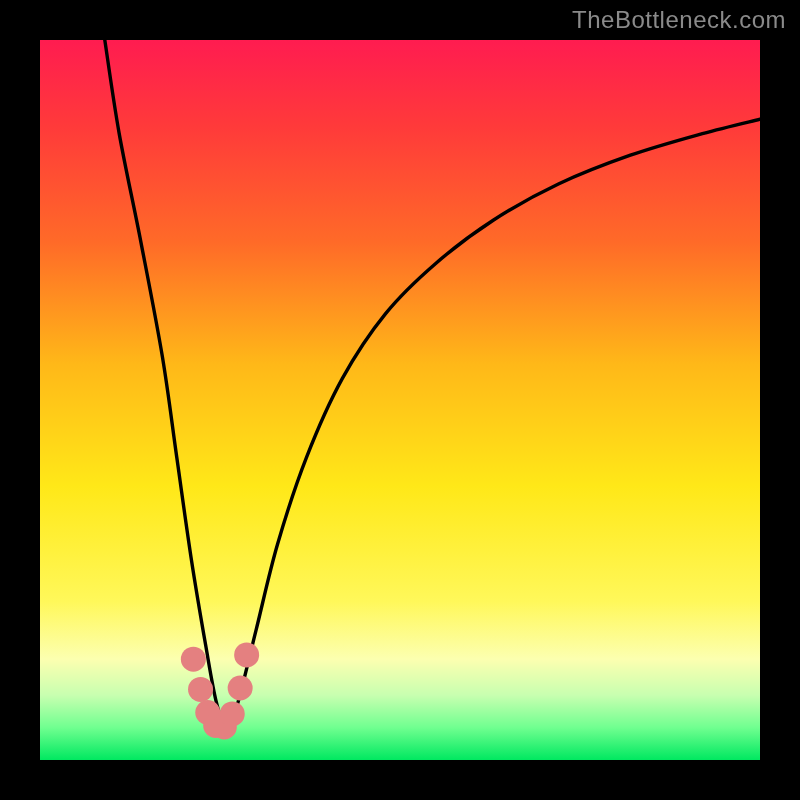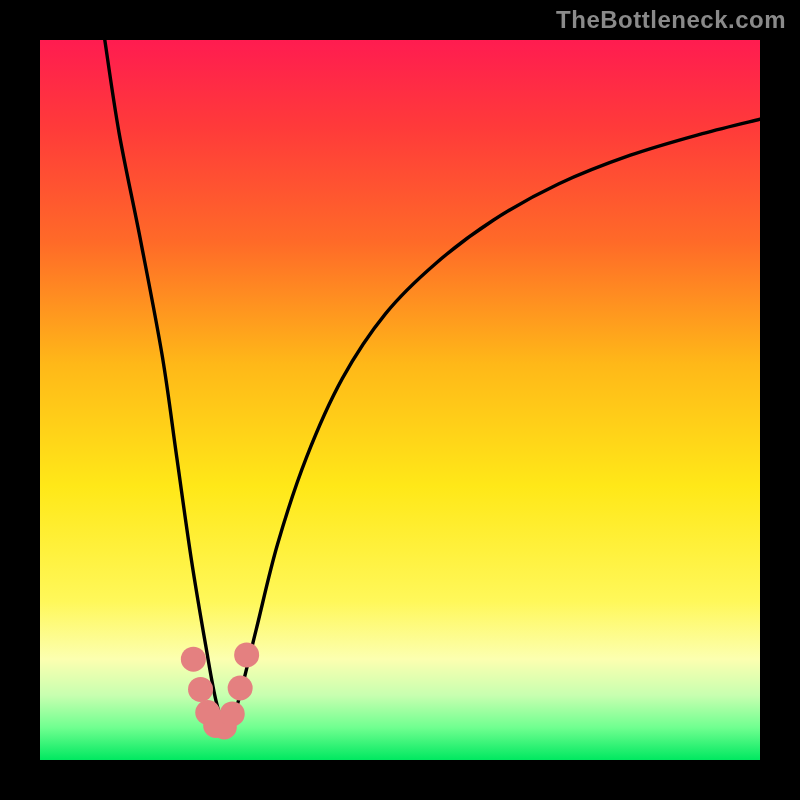--- a/index.html
+++ b/index.html
@@ -24,21 +24,21 @@
     top: 40px;
     width: 720px;
     height: 720px;
   }
   .watermark {
     position: absolute;
     top: 6px;
     right: 14px;
     font-family: Arial, Helvetica, sans-serif;
     font-size: 24px;
-    font-weight: bold;
+    font-weight: normal;
     color: #8a8a8a;
     letter-spacing: 0.5px;
   }
   svg { display: block; }
 </style>
 </head>
 <body>
 
 <div class="frame">
   <div class="plot">

